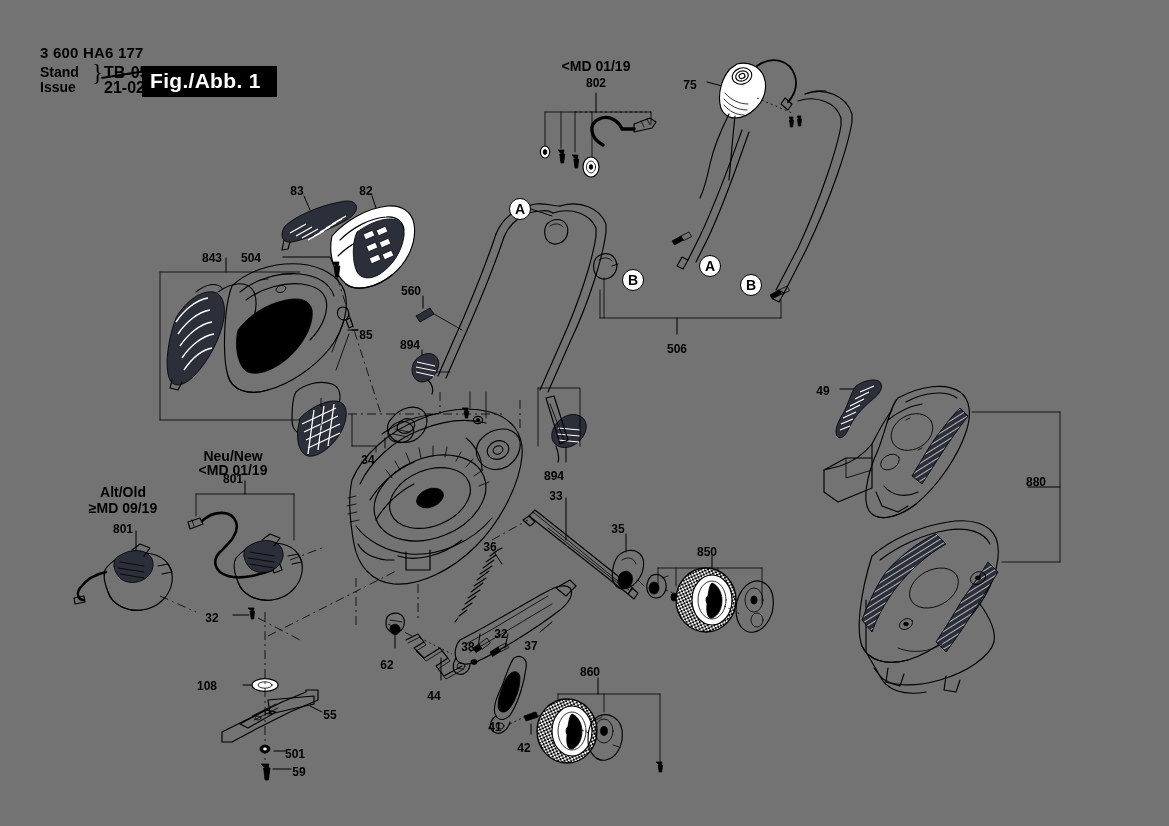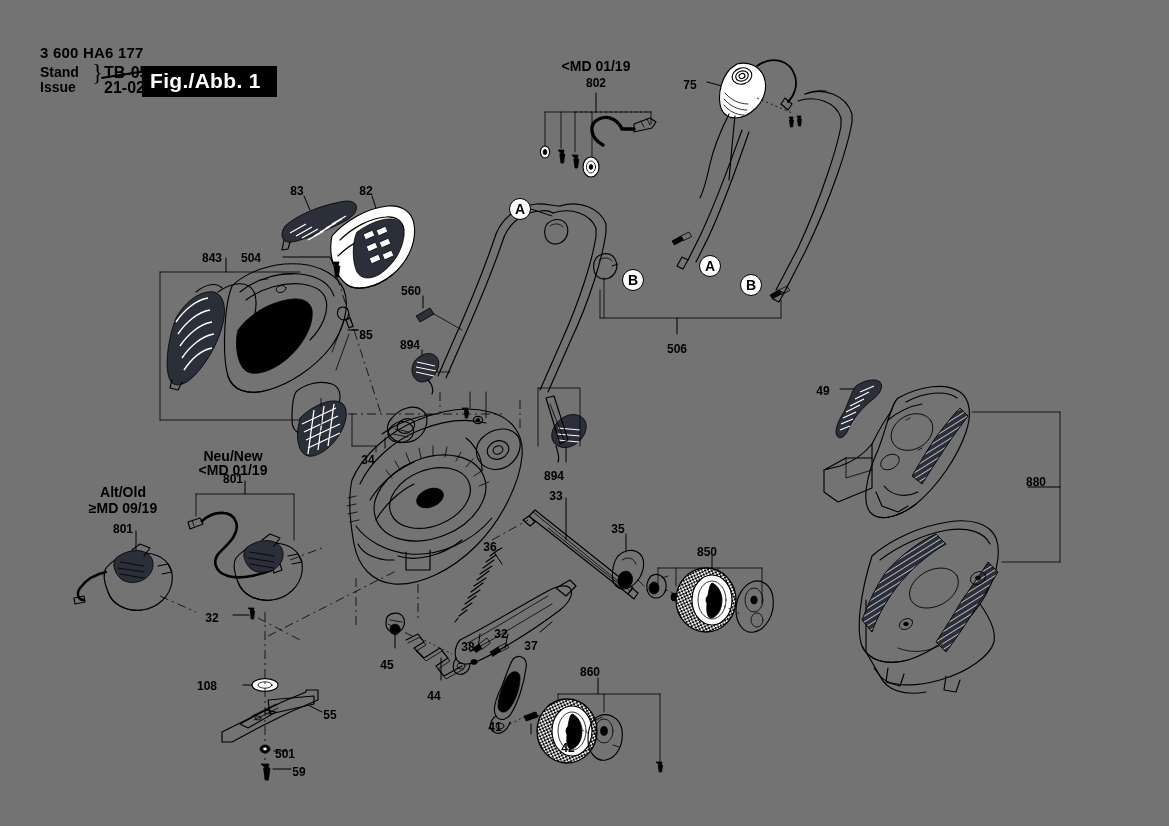--- a/index.html
+++ b/index.html
@@ -775,29 +775,29 @@
       <div class="lbl ctr" style="left: 410px; top: 337px;">894</div>
       <div class="lbl ctr" style="left: 677px; top: 341px;">506</div>
       <div class="lbl ctr" style="left: 368px; top: 452px;">34</div>
       <div class="lbl ctr" style="left: 554px; top: 468px;">894</div>
       <div class="lbl ctr" style="left: 556px; top: 488px;">33</div>
       <div class="lbl ctr" style="left: 618px; top: 521px;">35</div>
       <div class="lbl ctr" style="left: 490px; top: 539px;">36</div>
       <div class="lbl ctr" style="left: 531px; top: 638px;">37</div>
       <div class="lbl ctr" style="left: 501px; top: 626px;">32</div>
       <div class="lbl ctr" style="left: 468px; top: 639px;">38</div>
-      <div class="lbl ctr" style="left: 387px; top: 657px;">45</div>
+      <div class="lbl ctr" style="left: 387px; top: 657px;">62</div>
       <div class="lbl ctr" style="left: 434px; top: 688px;">44</div>
       <div class="lbl ctr" style="left: 495px; top: 719px;">41</div>
-      <div class="lbl ctr" style="left: 524px; top: 740px; margin-left: 44px;">42</div>
+      <div class="lbl ctr" style="left: 524px; top: 740px;">42</div>
       <div class="lbl ctr" style="left: 590px; top: 664px;">860</div>
       <div class="lbl ctr" style="left: 707px; top: 544px;">850</div>
       <div class="lbl ctr" style="left: 207px; top: 678px;">108</div>
       <div class="lbl ctr" style="left: 330px; top: 707px;">55</div>
-      <div class="lbl ctr" style="left: 285px; top: 746px;">501</div>
+      <div class="lbl ctr" style="left: 295px; top: 746px;">501</div>
       <div class="lbl ctr" style="left: 299px; top: 764px;">59</div>
       <div class="lbl ctr" style="left: 212px; top: 610px;">32</div>
       <div class="lbl ctr" style="left: 233px; top: 471px;">801</div>
       <div class="lbl ctr" style="left: 123px; top: 521px;">801</div>
       <div class="lbl ctr" style="left: 823px; top: 383px;">49</div>
       <div class="lbl ctr" style="left: 1036px; top: 474px;">880</div>
       <div class="callout" style="left: 509px; top: 198px;">A</div>
       <div class="callout" style="left: 622px; top: 269px;">B</div>
       <div class="callout" style="left: 699px; top: 255px;">A</div>
       <div class="callout" style="left: 740px; top: 274px;">B</div>

